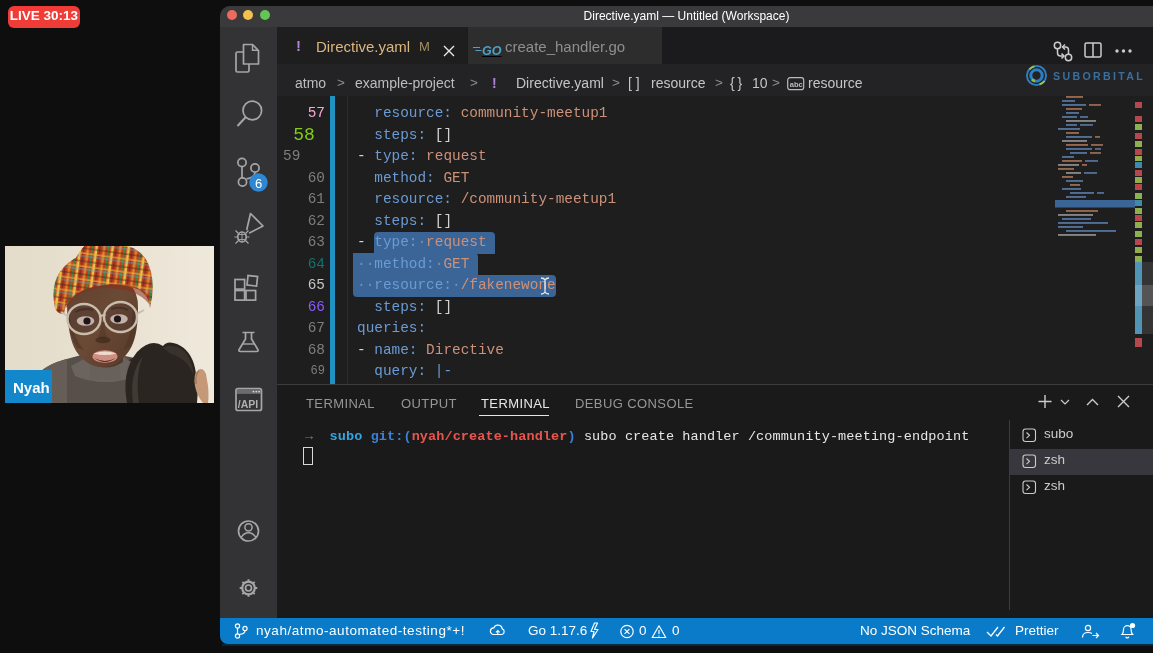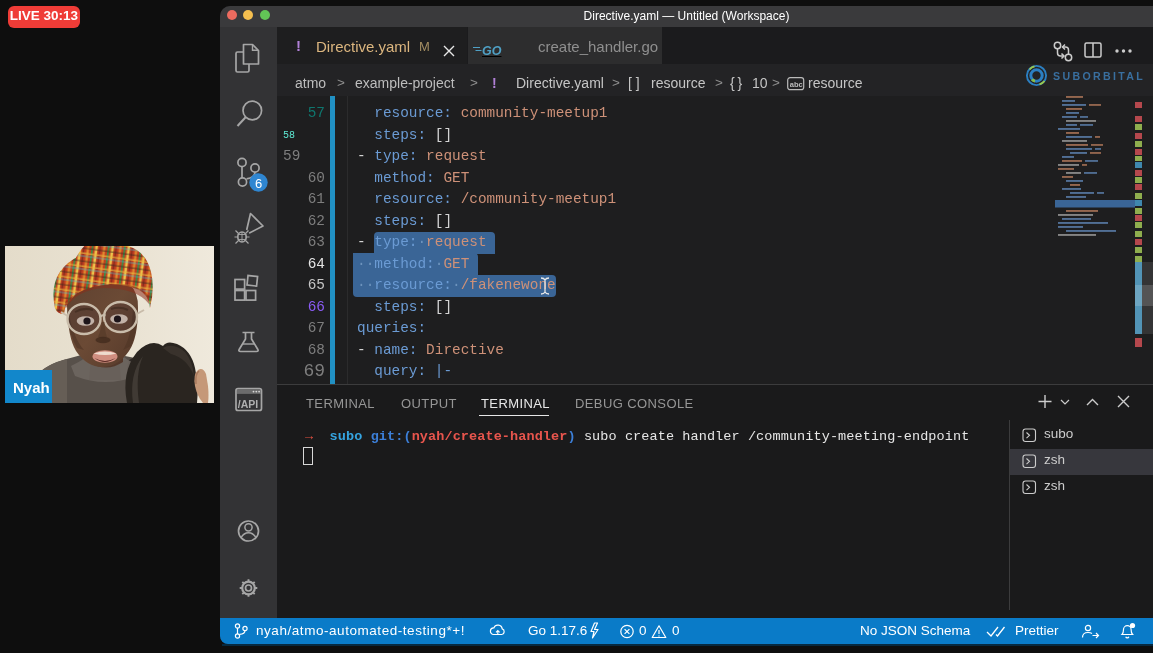--- a/index.html
+++ b/index.html
@@ -19,21 +19,21 @@
 <div style="position:absolute;left:296px;top:37px;color:#b180d7;font-weight:bold;font-size:15px;">!</div>
 <div style="position:absolute;left:316px;top:38px;color:#dcb67f;font-size:15px;">Directive.yaml</div>
 <div style="position:absolute;left:419px;top:39px;color:#a38d62;font-size:13px;">M</div>
 <svg style="position:absolute;left:442px;top:44px" width="14" height="14">
     <path d="M2 2 L12 12 M12 2 L2 12" stroke="#e8e8e8" stroke-width="1.4"></path>
   </svg>
 <div style="position:absolute;left:482px;top:41px;text-decoration:underline;"><span style="font-style:italic;font-weight:bold;font-size:12.5px;color:#4fa0c5">GO</span></div>
 <svg style="position:absolute;left:473px;top:45px" width="9" height="8">
     <path d="M0 2.5 h7 M2.5 5.5 h6" stroke="#4fa0c5" stroke-width="1.2"></path>
   </svg>
-<div style="position:absolute;left:505px;top:38px;color:#8f8f8f;font-size:15px;margin-left:33px;">create_handler.go</div>
+<div style="position:absolute;left:505px;top:38px;color:#8f8f8f;font-size:15px;">create_handler.go</div>
 <svg style="position:absolute;left:1045px;top:36px" width="100" height="28" fill="none" stroke="#cccccc" stroke-width="1.5">
 <circle cx="12.5" cy="9.5" r="3.2"></circle>
     <circle cx="23.5" cy="21.5" r="3.2"></circle>
 <path d="M12.5 13 v4 q0 3 3 3 h3"></path>
     <path d="M16.5 17.5 l2.5 2.5 -2.5 2.5"></path>
 <path d="M23.5 18 v-4 q0-3 -3-3 h-3"></path>
     <path d="M20 8.5 l-2.5 2.5 2.5 2.5"></path>
 <rect x="40" y="7" width="16" height="14" rx="1.5"></rect>
     <line x1="48" y1="7" x2="48" y2="21"></line>
 <g fill="#cccccc" stroke="none">
@@ -68,45 +68,45 @@
     <rect x="0.7" y="0.7" width="16" height="12" rx="2.5" fill="none" stroke="#bbbbbb" stroke-width="1.2"></rect>
     <text x="2.8" y="9.8" font-size="7.5" font-weight="bold" fill="#bbbbbb" font-family="Liberation Sans,sans-serif">abc</text>
   </svg>
 <div style="position:absolute;left:808px;top:75px;font-size:14px;color:#c5c5c5;white-space:nowrap">resource</div>
 <div style="position:absolute;left:277px;top:96px;width:876px;height:288px;background:#1e1e1f;"></div>
 <div style="position:absolute;left:347px;top:96px;width:1px;height:288px;background:#2b2b2c;"></div>
 <div style="position:absolute;left:330px;top:96px;width:5px;height:288px;background:#2191c4;"></div>
 <div style="position:absolute;left:374.3px;top:231.75px;width:120.9px;height:22px;background:#3a6596;border-radius:4px 4px 0 0;"></div>
 <div style="position:absolute;left:353px;top:253.25px;width:125px;height:22px;background:#3a6596;border-radius:0 4px 0 0;"></div>
 <div style="position:absolute;left:353px;top:274.75px;width:203px;height:22px;background:#3a6596;border-radius:0 4px 4px 4px;"></div>
-<div class="mono" style="position:absolute;left:283px;top:103.25px;width:42px;text-align:right;font-size:14.4px;line-height:21px;color:#0f766e">57</div>
+<div class="mono" style="position:absolute;left:283px;top:103.25px;width:42px;text-align:right;font-size:14.4px;line-height:21px;color:#f9a8d4">57</div>
 <div class="mono" style="position:absolute;left:357px;top:103.25px;font-size:14.4px;line-height:21px;white-space:pre">&nbsp;&nbsp;<span style="color:#6b9bd4">resource:</span>&nbsp;<span style="color:#ce9178">community-meetup1</span></div>
-<div class="mono" style="position:absolute;left:283px;top:124.75px;width:42px;text-align:left;font-size:10px;line-height:21px;color:#5eead4">58</div>
+<div class="mono" style="position:absolute;left:283px;top:124.75px;width:42px;text-align:center;font-size:18px;line-height:21px;color:#84cc16">58</div>
 <div class="mono" style="position:absolute;left:357px;top:124.75px;font-size:14.4px;line-height:21px;white-space:pre">&nbsp;&nbsp;<span style="color:#6b9bd4">steps:</span>&nbsp;<span style="color:#d4d4d4">[]</span></div>
 <div class="mono" style="position:absolute;left:283px;top:146.25px;width:42px;text-align:left;font-size:14.4px;line-height:21px;color:#7e7e7e">59</div>
 <div class="mono" style="position:absolute;left:357px;top:146.25px;font-size:14.4px;line-height:21px;white-space:pre"><span style="color:#d4d4d4">-</span>&nbsp;<span style="color:#6b9bd4">type:</span>&nbsp;<span style="color:#ce9178">request</span></div>
 <div class="mono" style="position:absolute;left:283px;top:167.75px;width:42px;text-align:right;font-size:14.4px;line-height:21px;color:#7e7e7e">60</div>
 <div class="mono" style="position:absolute;left:357px;top:167.75px;font-size:14.4px;line-height:21px;white-space:pre">&nbsp;&nbsp;<span style="color:#6b9bd4">method:</span>&nbsp;<span style="color:#ce9178">GET</span></div>
 <div class="mono" style="position:absolute;left:283px;top:189.25px;width:42px;text-align:right;font-size:14.4px;line-height:21px;color:#7e7e7e">61</div>
 <div class="mono" style="position:absolute;left:357px;top:189.25px;font-size:14.4px;line-height:21px;white-space:pre">&nbsp;&nbsp;<span style="color:#6b9bd4">resource:</span>&nbsp;<span style="color:#ce9178">/community-meetup1</span></div>
 <div class="mono" style="position:absolute;left:283px;top:210.75px;width:42px;text-align:right;font-size:14.4px;line-height:21px;color:#7e7e7e">62</div>
 <div class="mono" style="position:absolute;left:357px;top:210.75px;font-size:14.4px;line-height:21px;white-space:pre">&nbsp;&nbsp;<span style="color:#6b9bd4">steps:</span>&nbsp;<span style="color:#d4d4d4">[]</span></div>
 <div class="mono" style="position:absolute;left:283px;top:232.25px;width:42px;text-align:right;font-size:14.4px;line-height:21px;color:#7e7e7e">63</div>
 <div class="mono" style="position:absolute;left:357px;top:232.25px;font-size:14.4px;line-height:21px;white-space:pre"><span style="color:#d4d4d4">-</span>&nbsp;<span style="color:#6b9bd4">type:</span><span style="color:#6d93bd">·</span><span style="color:#ce9178">request</span></div>
-<div class="mono" style="position:absolute;left:283px;top:253.75px;width:42px;text-align:right;font-size:14.4px;line-height:21px;color:#e5e5e5">64</div>
+<div class="mono" style="position:absolute;left:283px;top:253.75px;width:42px;text-align:right;font-size:14.4px;line-height:21px;color:#0f766e">64</div>
 <div class="mono" style="position:absolute;left:357px;top:253.75px;font-size:14.4px;line-height:21px;white-space:pre"><span style="color:#6d93bd">··</span><span style="color:#6b9bd4">method:</span><span style="color:#6d93bd">·</span><span style="color:#ce9178">GET</span></div>
 <div class="mono" style="position:absolute;left:283px;top:275.25px;width:42px;text-align:right;font-size:14.4px;line-height:21px;color:#c6c6c6">65</div>
 <div class="mono" style="position:absolute;left:357px;top:275.25px;font-size:14.4px;line-height:21px;white-space:pre"><span style="color:#6d93bd">··</span><span style="color:#6b9bd4">resource:</span><span style="color:#6d93bd">·</span><span style="color:#ce9178">/fakenewone</span></div>
 <div class="mono" style="position:absolute;left:283px;top:296.75px;width:42px;text-align:right;font-size:14.4px;line-height:21px;color:#8b5cf6">66</div>
 <div class="mono" style="position:absolute;left:357px;top:296.75px;font-size:14.4px;line-height:21px;white-space:pre">&nbsp;&nbsp;<span style="color:#6b9bd4">steps:</span>&nbsp;<span style="color:#d4d4d4">[]</span></div>
 <div class="mono" style="position:absolute;left:283px;top:318.25px;width:42px;text-align:right;font-size:14.4px;line-height:21px;color:#7e7e7e">67</div>
 <div class="mono" style="position:absolute;left:357px;top:318.25px;font-size:14.4px;line-height:21px;white-space:pre"><span style="color:#6b9bd4">queries:</span></div>
 <div class="mono" style="position:absolute;left:283px;top:339.75px;width:42px;text-align:right;font-size:14.4px;line-height:21px;color:#7e7e7e">68</div>
 <div class="mono" style="position:absolute;left:357px;top:339.75px;font-size:14.4px;line-height:21px;white-space:pre"><span style="color:#d4d4d4">-</span>&nbsp;<span style="color:#6b9bd4">name:</span>&nbsp;<span style="color:#ce9178">Directive</span></div>
-<div class="mono" style="position:absolute;left:283px;top:361.25px;width:42px;text-align:right;font-size:18px;line-height:21px;color:#7e7e7e">69</div>
+<div class="mono" style="position:absolute;left:283px;top:361.25px;width:42px;text-align:right;font-size:12px;line-height:21px;color:#7e7e7e">69</div>
 <div class="mono" style="position:absolute;left:357px;top:361.25px;font-size:14.4px;line-height:21px;white-space:pre">&nbsp;&nbsp;<span style="color:#6b9bd4">query:</span>&nbsp;<span style="color:#6b9bd4">|-</span></div>
 <svg style="position:absolute;left:538px;top:276px" width="14" height="20">
     <path d="M3 2 q3 0 4 2 q1-2 4-2 M7 4 v12 M3 18 q3 0 4-2 q1 2 4 2" stroke="#e8e8e8" stroke-width="1.3" fill="none"></path>
   </svg>
 <svg style="position:absolute;left:1055px;top:94px" width="98" height="290">
     <rect x="11" y="2.0" width="17" height="1.9" fill="#9c6b52" opacity="0.95"></rect>
     <rect x="7" y="6.0" width="13" height="1.9" fill="#54749c" opacity="0.95"></rect>
     <rect x="7" y="10.0" width="24" height="1.9" fill="#54749c" opacity="0.95"></rect>
     <rect x="34" y="10.0" width="12" height="1.9" fill="#9c6b52" opacity="0.9"></rect>
     <rect x="11" y="14.0" width="16" height="1.9" fill="#9c6b52" opacity="0.95"></rect>

